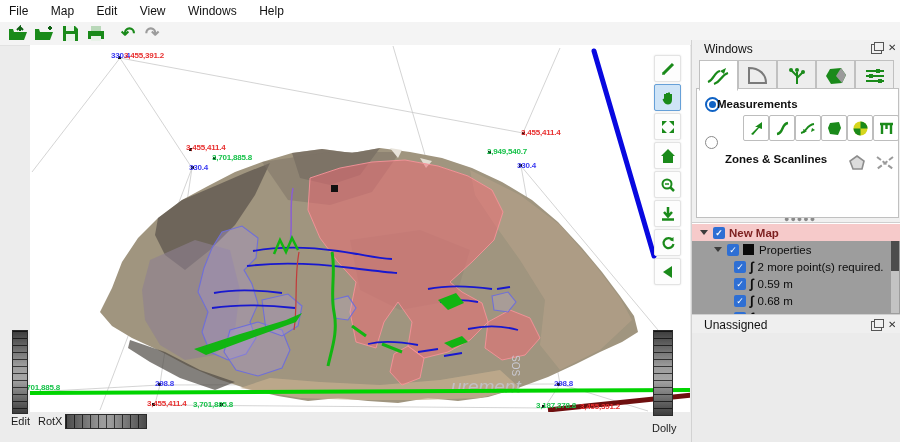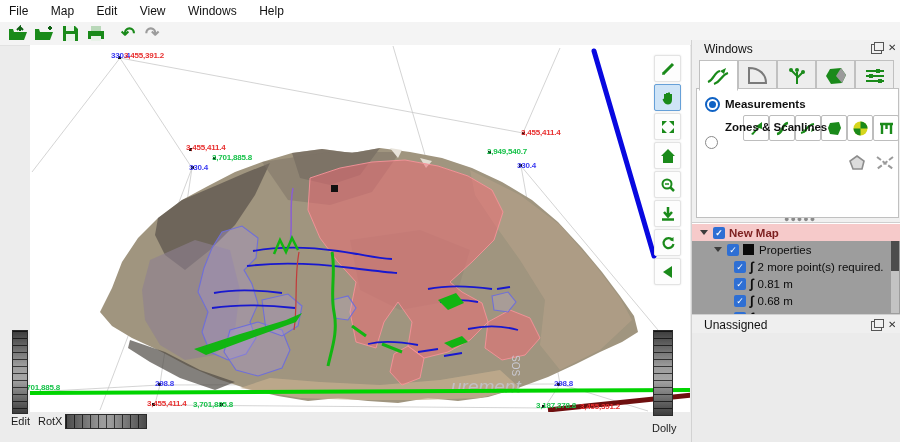--- a/index.html
+++ b/index.html
@@ -331,21 +331,21 @@
         <line x1="3" y1="10" x2="21" y2="10" stroke="#1a8a1a" stroke-width="2"></line>
         <line x1="3" y1="15" x2="21" y2="15" stroke="#1a8a1a" stroke-width="2"></line>
         <rect x="13" y="3" width="4" height="4" fill="#1a8a1a"></rect>
           <rect x="6" y="8" width="4" height="4" fill="#1a8a1a"></rect>
           <rect x="15" y="13" width="4" height="4" fill="#1a8a1a"></rect>
       </svg>
     </div>
 
     <div id="tabpane">
       <span class="radio on" style="left:8px;top:8px"></span>
-      <span class="radio-label" style="left:28px;top:9px">Measurements</span>
+      <span class="radio-label" style="left:20px;top:9px">Measurements</span>
 
       <div class="mbtn" style="left:46px;top:26px">
         <svg width="17" height="17">
           <path d="M3,14 L10,7 L7,7 L14,2 L14,9 L11,8 L5,15 Z" fill="#1a8a1a"></path>
         </svg>
       </div>
       <div class="mbtn" style="left:72px;top:26px">
         <svg width="17" height="17">
           <path d="M3,14 C10,13 7,4 14,3" stroke="#1a8a1a" stroke-width="2.4" fill="none"></path>
         </svg>
@@ -368,21 +368,21 @@
           <path d="M8.5,8.5 L8.5,15.5 A7,7 0 0 1 1.5,8.5 Z" fill="#1a8a1a"></path>
         </svg>
       </div>
       <div class="mbtn" style="left:176px;top:26px">
         <svg width="17" height="17">
           <path d="M2,4 L15,4 M4,4 L4,14 M13,4 L13,14 M8.5,4 L8.5,9" stroke="#1a8a1a" stroke-width="2.4" fill="none"></path>
         </svg>
       </div>
 
       <span class="radio off" style="left:8px;top:47px"></span>
-      <span class="radio-label" style="left:28px;top:32px">Zones &amp; Scanlines</span>
+      <span class="radio-label" style="left:28px;top:64px">Zones &amp; Scanlines</span>
 
       <div class="mbtn flat" style="left:148px;top:62px">
         <svg width="18" height="18">
           <path d="M9,2 L16,7 L14,15 L5,15 L2,7 Z" fill="#dcdcdc" stroke="#8d8d8d" stroke-width="1.6"></path>
         </svg>
       </div>
       <div class="mbtn flat" style="left:176px;top:62px">
         <svg width="20" height="18">
           <path d="M2,3 L18,15 M18,3 L2,15" stroke="#9a9a9a" stroke-width="2" stroke-dasharray="5 2" fill="none"></path>
         </svg>
@@ -443,21 +443,21 @@
         <span>Properties</span>
       </div>
       <div class="trow gray" style="top:35px">
         <span class="chk" style="margin-left:42px">✓</span>
         <span class="curve-ic">∫</span>
         <span>2 more point(s) required.</span>
       </div>
       <div class="trow gray" style="top:52px">
         <span class="chk" style="margin-left:42px">✓</span>
         <span class="curve-ic">∫</span>
-        <span>0.81 m</span>
+        <span>0.59 m</span>
       </div>
       <div class="trow gray" style="top:69px">
         <span class="chk" style="margin-left:42px">✓</span>
         <span class="curve-ic">∫</span>
         <span>0.68 m</span>
       </div>
       <div class="trow gray" style="top:86px">
         <span class="chk" style="margin-left:42px">✓</span>
         <span class="curve-ic">∫</span>
         <span>2 more point(s) required.</span>

